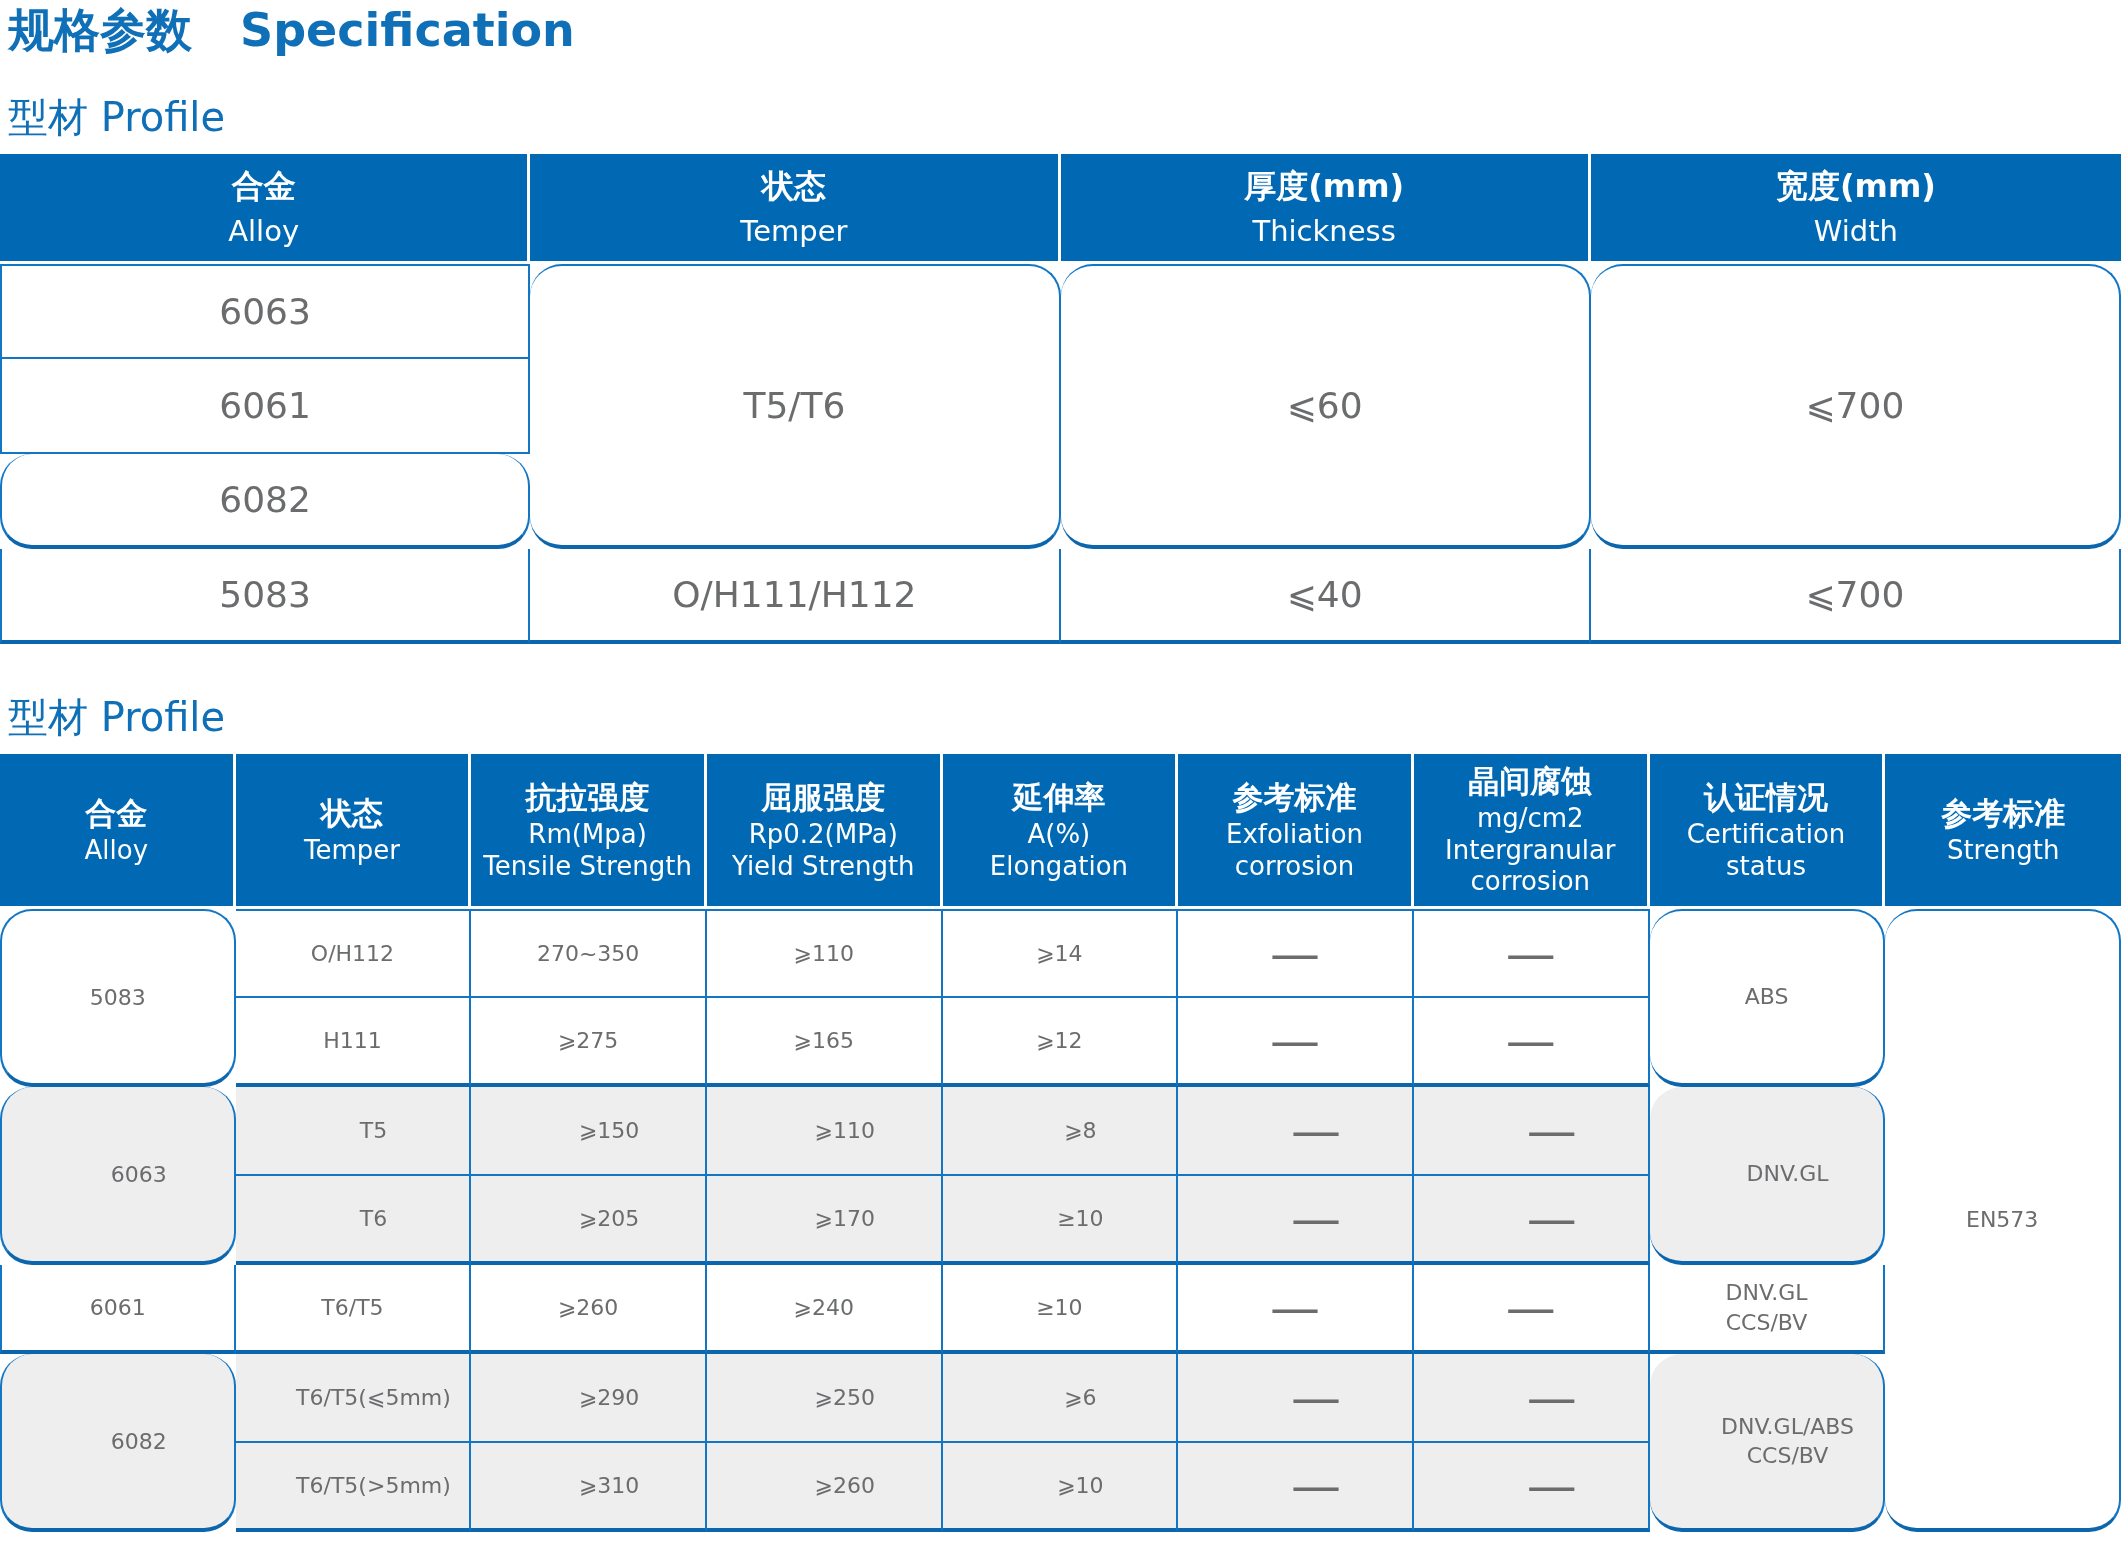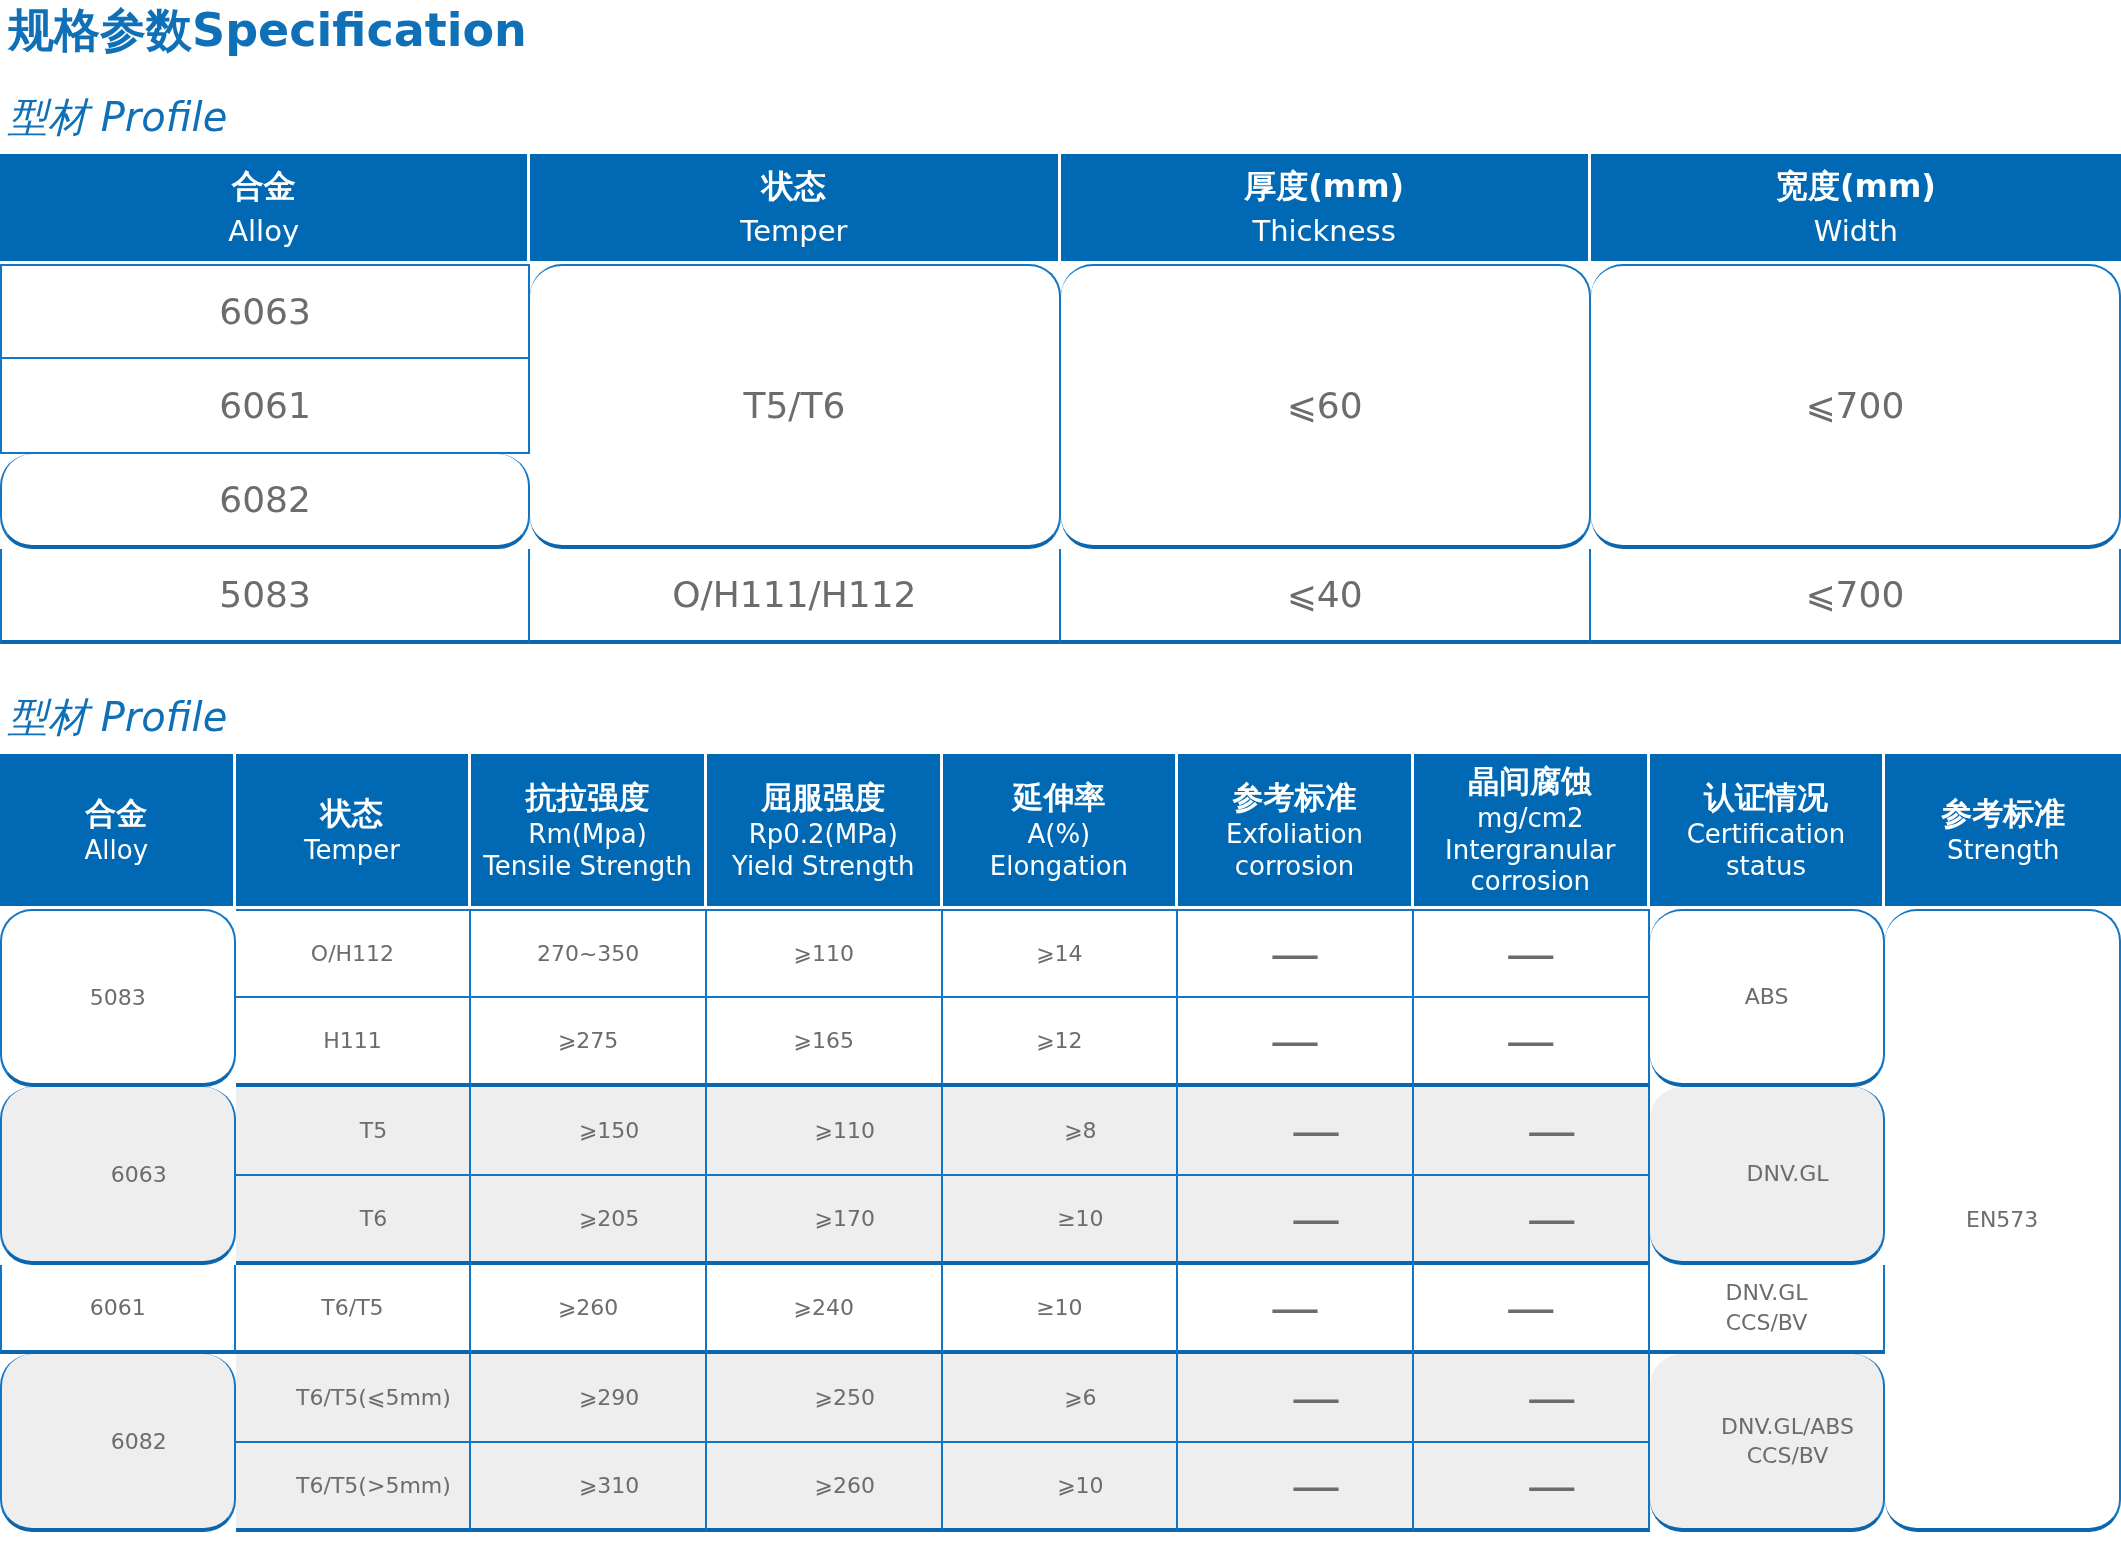--- a/index.html
+++ b/index.html
@@ -9,22 +9,22 @@
     --bthick:#0b66ad;
     --gray:#eeeeef;
     --txt:#6b6c6e;
   }
   *{box-sizing:border-box;}
   html,body{margin:0;padding:0;background:#fff;}
   body{font-family:"DejaVu Sans","Liberation Sans",sans-serif;}
   .page{width:2121px;height:1562px;overflow:hidden;background:#ffffff;position:relative;}
 
   .main-title{margin:6px 0 0 8px;font-size:46px;font-weight:bold;color:var(--title);line-height:1.05;}
-  .main-title .en{}
-  .section-title{margin:42px 0 16px 8px;font-size:40px;font-weight:normal;color:var(--title);line-height:1.05;font-style:italic;}
+  .main-title .en{margin-left:48px;}
+  .section-title{margin:42px 0 16px 8px;font-size:40px;font-weight:normal;color:var(--title);line-height:1.05;}
   .section-title.second{margin-top:52px;}
 
   table.spec{width:2121px;table-layout:fixed;border-collapse:separate;border-spacing:0;}
   table.spec th{background:var(--hdr);color:#fff;font-weight:normal;padding:8px;
     border-right:3px solid #fff;border-bottom:3px solid #fff;text-align:center;vertical-align:middle;}
   table.spec th:last-child{border-right:none;}
   table.spec td{padding:0;text-align:center;vertical-align:middle;color:var(--txt);
     background:#fff;border-right:2px solid var(--bthin);border-bottom:2px solid var(--bthin);}
   table.spec td.c0{border-left:2px solid var(--bthin);}
   table.spec tr.rfirst > td{border-top:2px solid var(--bthin);}

